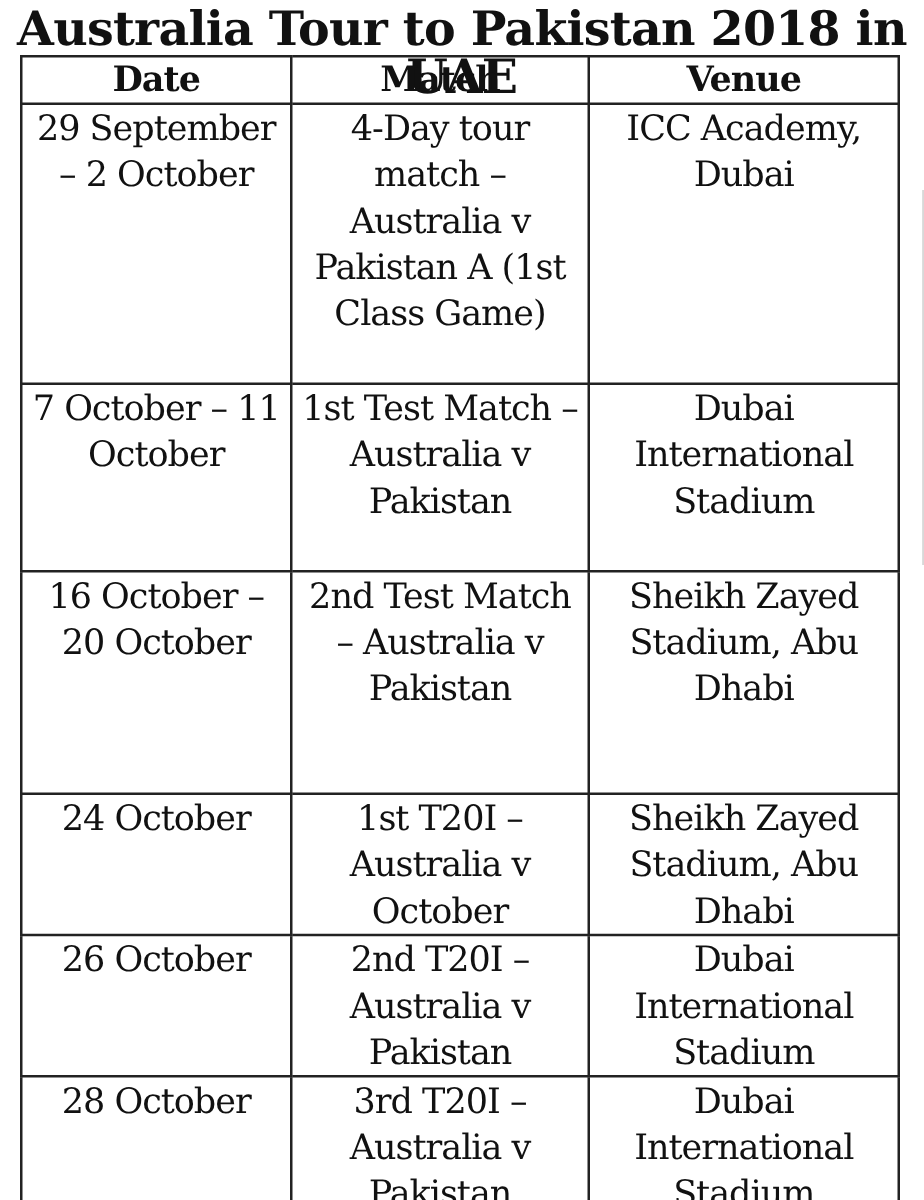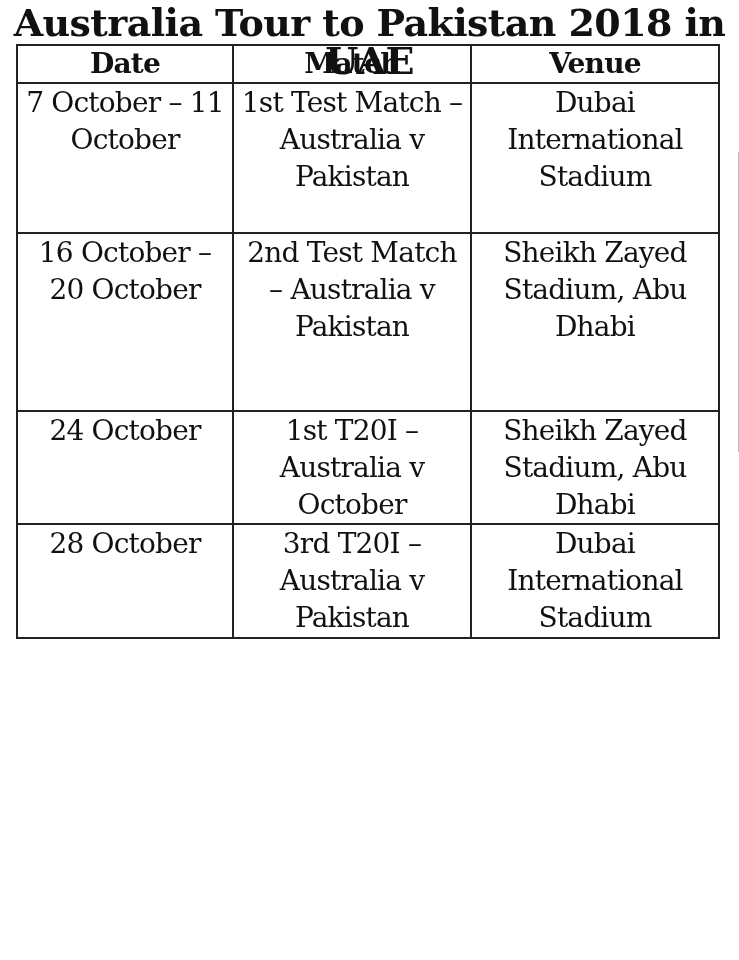--- a/index.html
+++ b/index.html
@@ -27,35 +27,45 @@
       <col class="c3">
     </colgroup>
   <thead>
     <tr>
       <th>Date</th>
       <th>Match</th>
       <th>Venue</th>
     </tr>
   </thead>
   <tbody>
+    <tr style="height:224px">
+      <td>29 September – 2 October</td>
+      <td>4-Day tour match – Australia v Pakistan A (1st Class Game)</td>
+      <td>ICC Academy, Dubai</td>
+    </tr>
     <tr style="height:150px">
       <td>7 October – 11 October</td>
       <td>1st Test Match – Australia v Pakistan</td>
       <td>Dubai International Stadium</td>
     </tr>
     <tr style="height:178px">
       <td>16 October – 20 October</td>
       <td>2nd Test Match – Australia v Pakistan</td>
       <td>Sheikh Zayed Stadium, Abu Dhabi</td>
     </tr>
     <tr style="height:112px">
       <td>24 October</td>
       <td>1st T20I – Australia v October</td>
       <td>Sheikh Zayed Stadium, Abu Dhabi</td>
     </tr>
+    <tr style="height:112px">
+      <td>26 October</td>
+      <td>2nd T20I – Australia v Pakistan</td>
+      <td>Dubai International Stadium</td>
+    </tr>
     <tr style="height:114px">
       <td>28 October</td>
       <td>3rd T20I – Australia v Pakistan</td>
       <td>Dubai International Stadium</td>
     </tr>
   </tbody>
 </table>
 
 <div class="scrollmark"></div>
 

